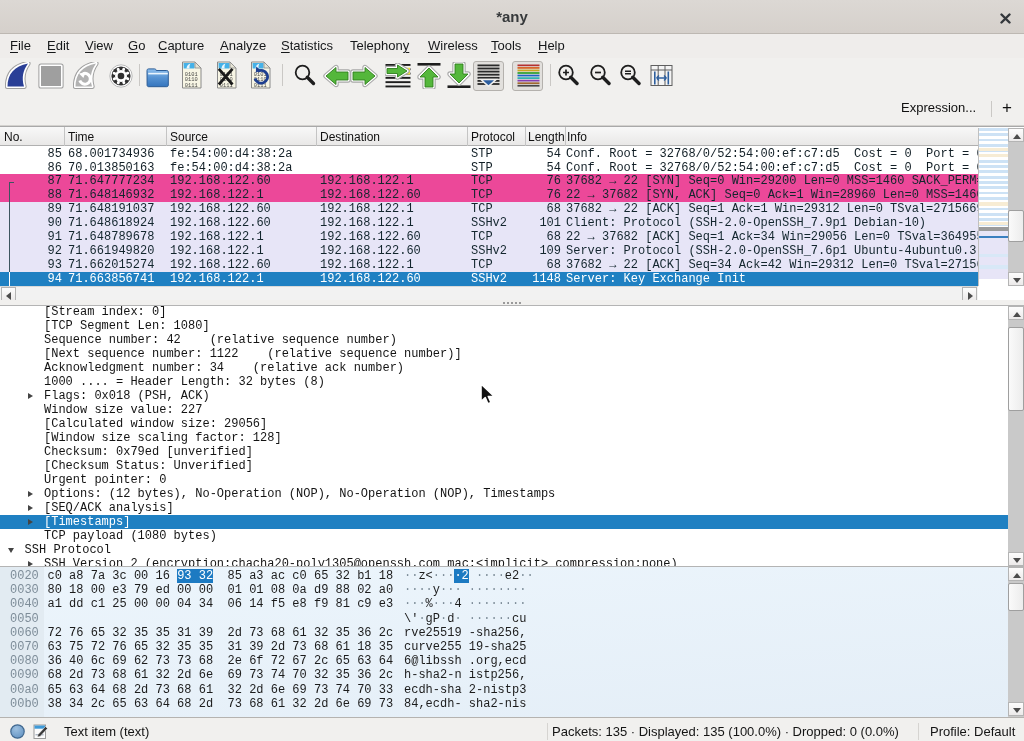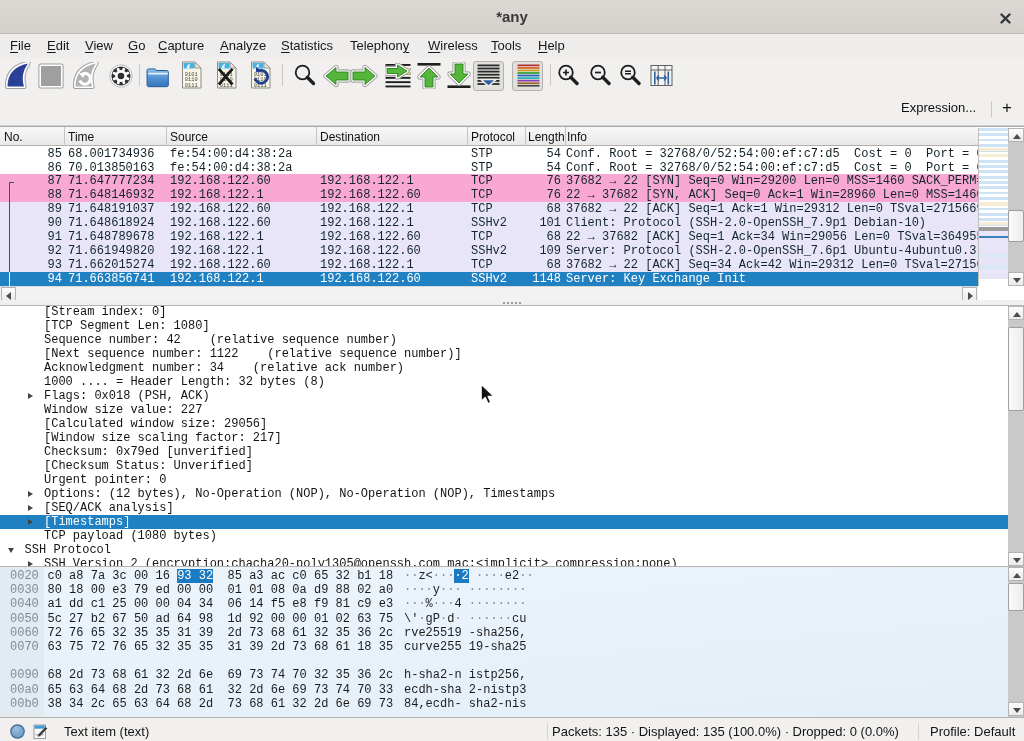--- a/index.html
+++ b/index.html
@@ -30,21 +30,21 @@
 #plist { left:0; top:126px; width:1024px; height:174px; background:#fff; border-top:1px solid #a9a9a9;padding-left:40px; }
 #phead { left:0; top:0; width:978px; height:19px; background:linear-gradient(#f8f8f8,#e9e8e7); border-bottom:1px solid #b0b0b0; font-size:12px; color:#111; }
 #phead span { position:absolute; top:3px; }
 .hsep { position:absolute; top:0; width:1px; height:19px; background:#c4c4c4; }
 .prow { position:absolute; left:0; width:978px; height:14px; font-size:12px; line-height:14px; white-space:pre; overflow:hidden; font-family:"Liberation Mono",monospace; }
 .prow span { position:absolute; top:0; }
 .cno { left:0; width:62px; text-align:right; }
 .ct { left:68px; } .cs { left:170px; } .cd { left:320px; } .cp { left:471px; }
 .cl { left:480px; width:81px; text-align:right; } .ci { left:566px; width:412px; overflow:hidden; }
 .rw { background:#fff; color:#121f26; }
-.rg { background:#f9a8d4; color:#13262e;font-family:Liberation Mono, monospace; }
+.rg { background:#ec4899; color:#13262e;font-family:Liberation Mono, monospace; }
 .rl { background:#e7e5f7; color:#13262e; }
 .rsel { background:#1f80c2; color:#fff; }
 
 #minimap { left:978px; top:1px; width:30px; height:158px; border-left:1px solid #c0c0c0; background:#fff; overflow:hidden; }
 .vsb { position:absolute; width:16px; background:#c9c9c9; }
 .sbbtn { position:absolute; left:0; width:16px; height:14px; background:linear-gradient(#fdfdfd,#eceaea); border:1px solid #b4b4b4; }
 .sbthumb { position:absolute; left:0; width:16px; background:linear-gradient(90deg,#fafafa,#ececec); border:1px solid #9f9f9f; border-radius:2px; }
 .tri { position:absolute; width:0; height:0; }
 #hsb { left:0; top:159px; width:978px; height:15px; background:#f2f2f2; border-top:1px solid #d9d9d9; }
 
@@ -332,21 +332,21 @@
 <div class="abs" id="details">
     <div class="drow" style="top:-1px"><span style="position:absolute;left:44px">[Stream index: 0]</span></div>
 <div class="drow" style="top:13px"><span style="position:absolute;left:44px">[TCP Segment Len: 1080]</span></div>
 <div class="drow" style="top:27px"><span style="position:absolute;left:44px">Sequence number: 42    (relative sequence number)</span></div>
 <div class="drow" style="top:41px"><span style="position:absolute;left:44px">[Next sequence number: 1122    (relative sequence number)]</span></div>
 <div class="drow" style="top:55px"><span style="position:absolute;left:44px">Acknowledgment number: 34    (relative ack number)</span></div>
 <div class="drow" style="top:69px"><span style="position:absolute;left:44px">1000 .... = Header Length: 32 bytes (8)</span></div>
 <div class="drow" style="top:83px"><div class="ar" style="left:28px"></div><span style="position:absolute;left:44px">Flags: 0x018 (PSH, ACK)</span></div>
 <div class="drow" style="top:97px"><span style="position:absolute;left:44px">Window size value: 227</span></div>
 <div class="drow" style="top:111px"><span style="position:absolute;left:44px">[Calculated window size: 29056]</span></div>
-<div class="drow" style="top:125px"><span style="position:absolute;left:44px">[Window size scaling factor: 217]</span></div>
+<div class="drow" style="top:125px"><span style="position:absolute;left:44px">[Window size scaling factor: 128]</span></div>
 <div class="drow" style="top:139px"><span style="position:absolute;left:44px">Checksum: 0x79ed [unverified]</span></div>
 <div class="drow" style="top:153px"><span style="position:absolute;left:44px">[Checksum Status: Unverified]</span></div>
 <div class="drow" style="top:167px"><span style="position:absolute;left:44px">Urgent pointer: 0</span></div>
 <div class="drow" style="top:181px"><div class="ar" style="left:28px"></div><span style="position:absolute;left:44px">Options: (12 bytes), No-Operation (NOP), No-Operation (NOP), Timestamps</span></div>
 <div class="drow" style="top:195px"><div class="ar" style="left:28px"></div><span style="position:absolute;left:44px">[SEQ/ACK analysis]</span></div>
 <div class="drow dsel" style="top:209px"><div class="ar" style="left:28px"></div><span style="position:absolute;left:44px">[Timestamps]</span></div>
 <div class="drow" style="top:223px"><span style="position:absolute;left:44px">TCP payload (1080 bytes)</span></div>
 <div class="drow" style="top:237px"><div class="ad" style="left:8px"></div><span style="position:absolute;left:24.6px">SSH Protocol</span></div>
 <div class="drow" style="top:251px"><div class="ar" style="left:28px"></div><span style="position:absolute;left:44px">SSH Version 2 (encryption:chacha20-poly1305@openssh.com mac:&lt;implicit&gt; compression:none)</span></div>
 <div class="vsb" style="left:1008px;top:0;height:260px"></div>
@@ -356,23 +356,24 @@
 <div class="sbbtn" style="top:246px;left:1008px">
       <div class="tri" style="left:4px;top:5px;border-left:4px solid transparent;border-right:4px solid transparent;border-top:5px solid #4c4c4c"></div>
     </div>
 <div class="sbthumb" style="left:1008px;top:21px;height:84px"></div>
   </div>
 <div class="abs" id="hexpane">
     <div class="abs" style="left:0;top:0;width:44px;height:151px;background:#e2ebf2"></div>
 <div class="hrow" style="left:0;top:2.0px;width:1008px"><span class="off" style="position:absolute;left:10px">0020</span><span style="position:absolute;left:47.5px">c0 a8 7a 3c 00 16 <span class="hsel">93 32</span>  85 a3 ac c0 65 32 b1 18</span><span style="position:absolute;left:404px"><span class="dim">··</span>z&lt;<span class="dim">···</span><span class="hsel">·2</span> <span class="dim">····</span>e2<span class="dim">··</span></span></div>
 <div class="hrow" style="left:0;top:16.2px;width:1008px"><span class="off" style="position:absolute;left:10px">0030</span><span style="position:absolute;left:47.5px">80 18 00 e3 79 ed 00 00  01 01 08 0a d9 88 02 a0</span><span style="position:absolute;left:404px"><span class="dim">····</span>y<span class="dim">···</span> <span class="dim">········</span></span></div>
 <div class="hrow" style="left:0;top:30.4px;width:1008px"><span class="off" style="position:absolute;left:10px">0040</span><span style="position:absolute;left:47.5px">a1 dd c1 25 00 00 04 34  06 14 f5 e8 f9 81 c9 e3</span><span style="position:absolute;left:404px"><span class="dim">···</span>%<span class="dim">···</span>4 <span class="dim">········</span></span></div>
-<div class="hrow" style="left:0;top:44.6px;width:1008px"><span class="off" style="position:absolute;left:10px">0050</span><span style="position:absolute;left:47.5px">5c 27 b2 67 50 ad 64 98  1d 92 00 00 01 02 63 75</span><span style="position:absolute;left:404px">\'<span class="dim">·</span>gP<span class="dim">·</span>d<span class="dim">·</span> <span class="dim">······</span>cu</span></div>
+<div class="hrow" style="left:0;top:44.6px;width:1008px"><span class="off" style="position:absolute;left:10px">0050</span><span style="position:absolute;left:404px">\'<span class="dim">·</span>gP<span class="dim">·</span>d<span class="dim">·</span> <span class="dim">······</span>cu</span></div>
 <div class="hrow" style="left:0;top:58.8px;width:1008px"><span class="off" style="position:absolute;left:10px">0060</span><span style="position:absolute;left:47.5px">72 76 65 32 35 35 31 39  2d 73 68 61 32 35 36 2c</span><span style="position:absolute;left:404px">rve25519 -sha256,</span></div>
 <div class="hrow" style="left:0;top:73.0px;width:1008px"><span class="off" style="position:absolute;left:10px">0070</span><span style="position:absolute;left:47.5px">63 75 72 76 65 32 35 35  31 39 2d 73 68 61 18 35</span><span style="position:absolute;left:404px">curve255 19-sha25</span></div>
+<div class="hrow" style="left:0;top:87.2px;width:1008px"><span class="off" style="position:absolute;left:10px">0080</span><span style="position:absolute;left:47.5px">36 40 6c 69 62 73 73 68  2e 6f 72 67 2c 65 63 64</span><span style="position:absolute;left:404px">6@libssh .org,ecd</span></div>
 <div class="hrow" style="left:0;top:101.4px;width:1008px"><span class="off" style="position:absolute;left:10px">0090</span><span style="position:absolute;left:47.5px">68 2d 73 68 61 32 2d 6e  69 73 74 70 32 35 36 2c</span><span style="position:absolute;left:404px">h-sha2-n istp256,</span></div>
 <div class="hrow" style="left:0;top:115.6px;width:1008px"><span class="off" style="position:absolute;left:10px">00a0</span><span style="position:absolute;left:47.5px">65 63 64 68 2d 73 68 61  32 2d 6e 69 73 74 70 33</span><span style="position:absolute;left:404px">ecdh-sha 2-nistp3</span></div>
 <div class="hrow" style="left:0;top:129.8px;width:1008px"><span class="off" style="position:absolute;left:10px">00b0</span><span style="position:absolute;left:47.5px">38 34 2c 65 63 64 68 2d  73 68 61 32 2d 6e 69 73</span><span style="position:absolute;left:404px">84,ecdh- sha2-nis</span></div>
 <div class="vsb" style="left:1008px;top:0;height:151px"></div>
 <div class="sbbtn" style="top:0;left:1008px">
       <div class="tri" style="left:4px;top:4.5px;border-left:4px solid transparent;border-right:4px solid transparent;border-bottom:5px solid #4c4c4c"></div>
     </div>
 <div class="sbbtn" style="top:135px;left:1008px">
       <div class="tri" style="left:4px;top:5px;border-left:4px solid transparent;border-right:4px solid transparent;border-top:5px solid #4c4c4c"></div>
     </div>

